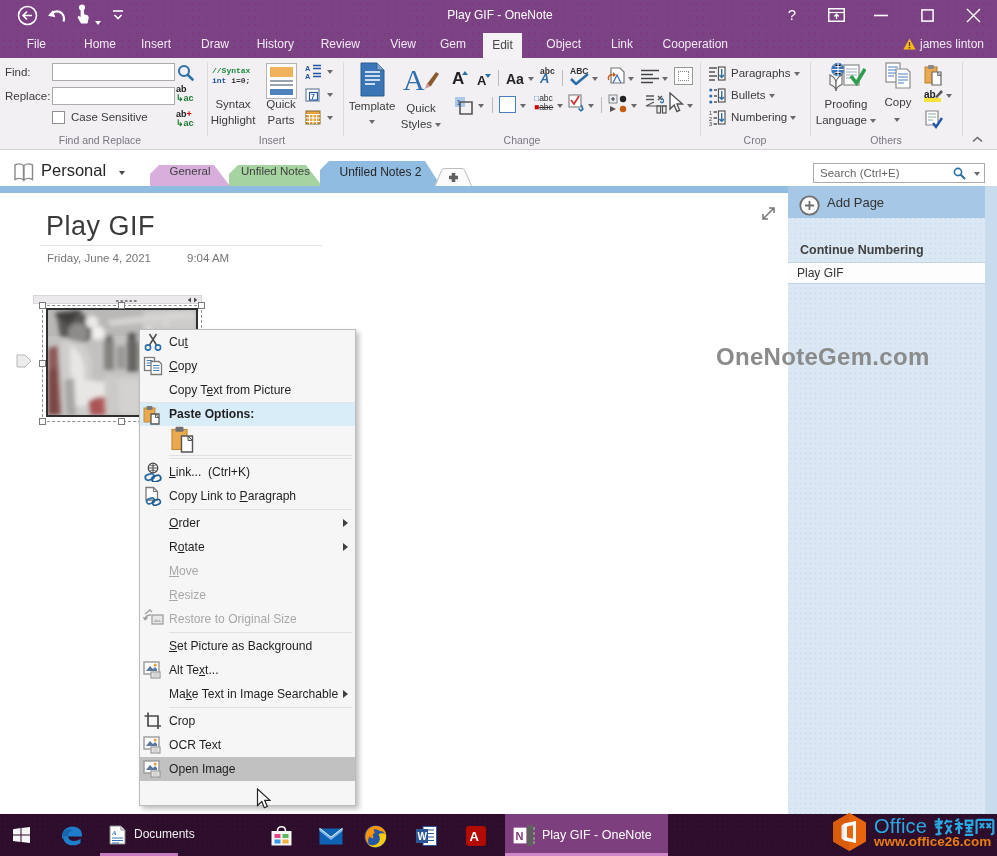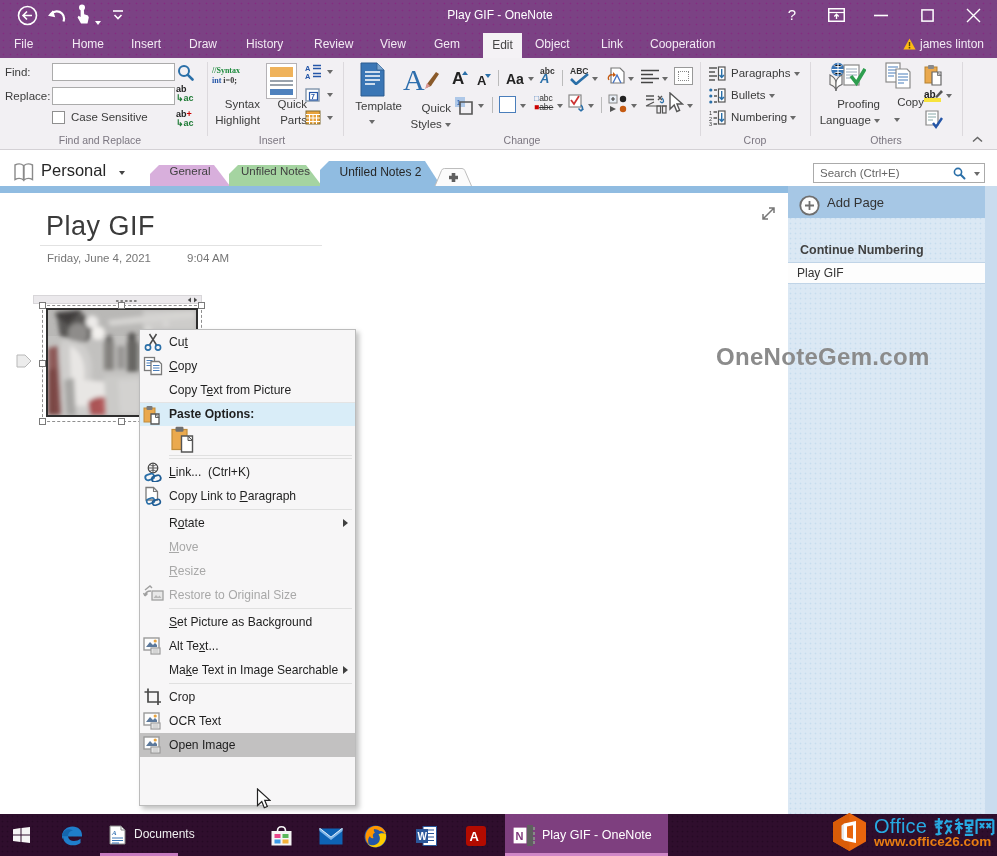--- a/index.html
+++ b/index.html
@@ -4,32 +4,32 @@
 <style>
 html,body{margin:0;padding:0;background:#fff}
 *{box-sizing:border-box}
 #app{position:relative;width:997px;height:856px;overflow:hidden;font-family:"Liberation Sans",sans-serif;background:#404040}
 .abs{position:absolute}
 
 #titlebar{position:absolute;left:0;top:0;width:997px;height:30px;background:#7b4284;
  background-image:radial-gradient(circle,#822e81 0.8px,rgba(0,0,0,0) 1.1px);background-size:7px 7px}
 #tabrow{position:absolute;left:0;top:30px;width:997px;height:28px;background:#7b4284;
  background-image:radial-gradient(circle,#822e81 0.8px,rgba(0,0,0,0) 1.1px);background-size:7px 7px}
-.ttab{position:absolute;top:0;height:28px;line-height:28px;color:#f3eaf4;font-size:12px;text-align:left}
+.ttab{position:absolute;top:0;height:28px;line-height:28px;color:#f3eaf4;font-size:12px;text-align:right}
 #edittab{position:absolute;left:483px;top:3px;width:39px;height:25px;background:#f4f2f5;color:#444;font-size:12px;text-align:center;line-height:25px}
 .wbtn{position:absolute;top:0;height:30px;color:#fff}
 #apptitle{position:absolute;top:0;left:380px;width:240px;height:30px;line-height:30px;text-align:center;color:#fff;font-size:12px}
 
 #ribbon{position:absolute;left:0;top:58px;width:997px;height:92px;background:#f2f0f3;border-bottom:1px solid #d4d1d5;font-size:11.5px;color:#333}
 .vsep{position:absolute;top:4px;height:74px;width:1px;background:#dcd9dd}
 .glabel{position:absolute;top:76px;height:14px;font-size:10.5px;color:#7b7680;text-align:center}
 .rtxt{color:#3b3b3b}
 .inp{position:absolute;background:#fff;border:1px solid #ababab;height:18px;width:123px}
 .darr{display:inline-block;width:0;height:0;border-left:3.5px solid transparent;border-right:3.5px solid transparent;border-top:4px solid #6a6a6a;vertical-align:middle}
-.bigbtn{position:absolute;text-align:right;color:#3b3b3b}
+.bigbtn{position:absolute;text-align:center;color:#3b3b3b}
 
 #navrow{position:absolute;left:0;top:150px;width:997px;height:36px;background:#fff}
 .sectab{position:absolute;bottom:0;height:21px;font-size:11.5px;color:#404040;text-align:center;clip-path:polygon(0 100%,0 9px,9px 0,calc(100% - 16px) 0,100% 100%)}
 #bluestrip{position:absolute;left:0;top:186px;width:788px;height:7px;background:#90bce1}
 
 #canvas{position:absolute;left:0;top:193px;width:788px;height:622px;background:#fff}
 
 #sidebar{position:absolute;left:788px;top:186px;width:209px;height:629px;background:#dbe8f4;
  background-image:radial-gradient(circle,#c6dcee 0.8px,rgba(0,0,0,0) 1.1px);background-size:5px 5px}
 
@@ -128,21 +128,21 @@
     <circle cx="7" cy="7" r="5" fill="none" stroke="#2a6fa8" stroke-width="2"></circle>
     <path d="M10.8 10.8 L15.5 15.5" stroke="#2a6fa8" stroke-width="2.6" stroke-linecap="round"></path>
   </svg>
   <div class="abs rtxt" style="left:5px;top:32px">Replace:</div>
   <div class="inp" style="left:52px;top:29px"></div>
   <div class="abs" style="left:176px;top:27px;font-size:9px;line-height:9px;font-weight:bold"><span style="color:#222">ab</span><br><span style="color:#1d7a34">↳ac</span></div>
   <div class="abs" style="left:52px;top:53px;width:13px;height:13px;background:#fff;border:1px solid #8f8f8f"></div>
   <div class="abs rtxt" style="left:71px;top:53px">Case Sensitive</div>
   <div class="abs" style="left:176px;top:52px;font-size:9px;line-height:9px;font-weight:bold"><span style="color:#222">ab</span><span style="color:#c00">+</span><br><span style="color:#1d7a34">↳ac</span></div>
 
-  <div class="abs" style="left:212px;top:8px;width:42px;font-family:Liberation Serif, serif;font-size:8px;line-height:10px;font-weight:bold">
+  <div class="abs" style="left:212px;top:8px;width:42px;font-family:Liberation Mono, monospace;font-size:8px;line-height:10px;font-weight:bold">
     <span style="color:#1d8a3c">//Syntax</span><br><span style="color:#2456a8">int <span style="color:#333">i=0;</span></span></div>
   <div class="bigbtn" style="left:206px;top:38px;width:54px;line-height:16px">Syntax<br>Highlight</div>
   <div class="abs" style="left:266px;top:5px;width:31px;height:36px;background:#fff;border:1px solid #b5b2b6"></div>
   <div class="abs" style="left:270px;top:9px;width:23px;height:10px;background:#efb25a"></div>
   <div class="abs" style="left:270px;top:22px;width:23px;height:2px;background:#9aa3ad"></div>
   <div class="abs" style="left:270px;top:26px;width:23px;height:2px;background:#9aa3ad"></div>
   <div class="abs" style="left:270px;top:31px;width:23px;height:6px;background:#4f81bd"></div>
   <div class="bigbtn" style="left:255px;top:38px;width:52px;line-height:16px">Quick<br>Parts</div>
 
   <div class="abs" style="left:305px;top:6px;width:17px;height:15px">
@@ -469,20 +469,21 @@
             <rect x="2.2" y="12.2" width="9" height="5.6" rx="2.8" fill="none" stroke="#2a6fa8" stroke-width="1.8" transform="rotate(-18 6.7 15)"></rect>
             <rect x="8.8" y="13.8" width="9" height="5.6" rx="2.8" fill="none" stroke="#1f5c94" stroke-width="1.8" transform="rotate(-18 13.3 16.6)"></rect>
           </svg></span><u>L</u>ink...&nbsp;&nbsp;(Ctrl+K)</div>
   <div class="mi"><span class="ic"><svg width="20" height="20" viewBox="0 0 20 20">
             <path d="M3 1.5 H10.5 L14.5 5.5 V14 H3 Z" fill="#fff" stroke="#7a7a7a" stroke-width="1.3"></path>
             <path d="M10.5 1.5 L10.5 5.5 L14.5 5.5" fill="none" stroke="#7a7a7a" stroke-width="1.1"></path>
             <rect x="3.6" y="12.4" width="8" height="5" rx="2.5" fill="none" stroke="#2a6fa8" stroke-width="1.6" transform="rotate(-18 7.6 14.9)"></rect>
             <rect x="9.4" y="13.8" width="8" height="5" rx="2.5" fill="none" stroke="#1f5c94" stroke-width="1.6" transform="rotate(-18 13.4 16.3)"></rect>
           </svg></span>Copy Link to <u>P</u>aragraph</div>
   <div class="msep"></div>
+  <div class="mi"><u>O</u>rder<span class="subarr"></span></div>
   <div class="mi">R<u>o</u>tate<span class="subarr"></span></div>
   <div class="mi gray"><u>M</u>ove</div>
   <div class="mi gray"><u>R</u>esize</div>
   <div class="mi gray"><span class="ic"><svg width="22" height="20" viewBox="0 0 22 20">
             <path d="M8 6 C4 6 2 8 2 11 M2 11 L0.5 8 M2 11 L4.5 8.5" fill="none" stroke="#a0a0a0" stroke-width="1.4"></path>
             <path d="M2 5 L7 1 L9 3" fill="none" stroke="#a0a0a0" stroke-width="1.4"></path>
             <rect x="9" y="6" width="11" height="9" fill="#e8e8e8" stroke="#a0a0a0" stroke-width="1.3"></rect>
             <path d="M10.5 13 L13 10 L15 12 L16.5 10.5 L18.5 13 Z" fill="#b8b8b8"></path>
           </svg></span>Restore to Original Size</div>
   <div class="msep"></div>

